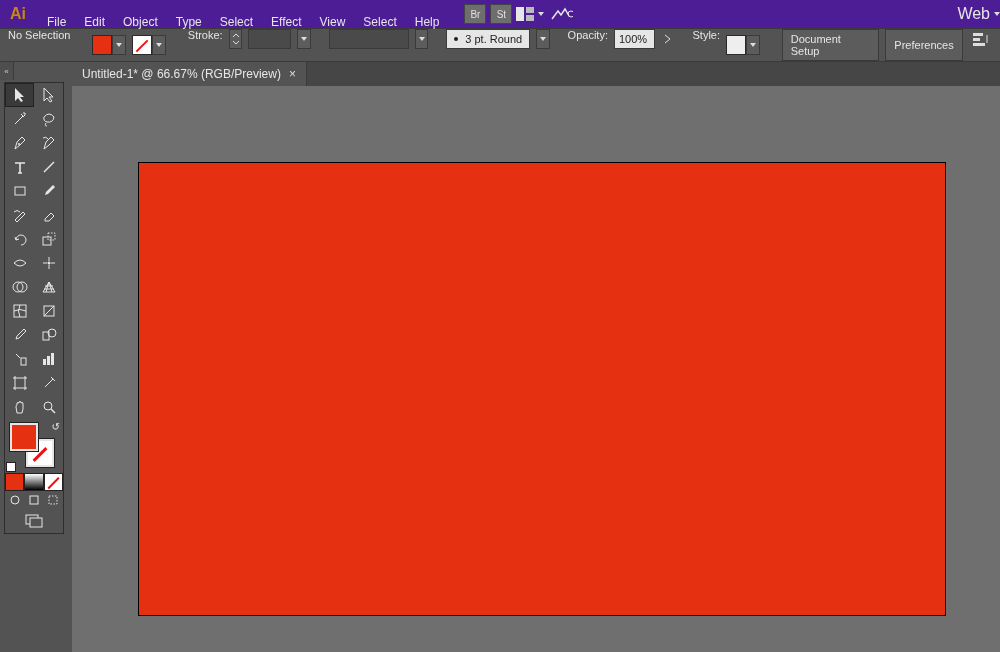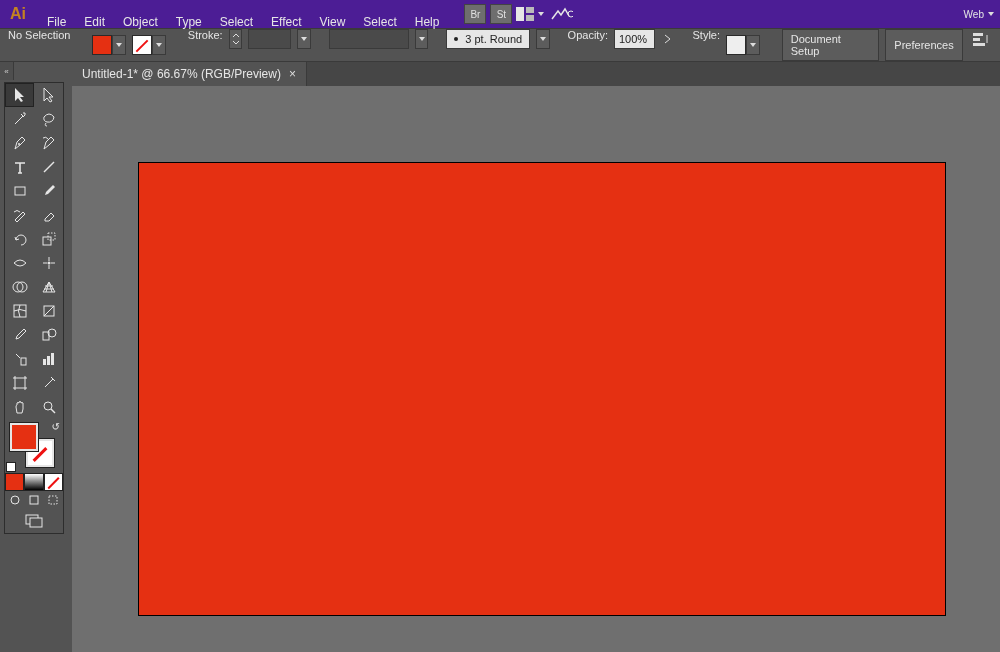--- a/index.html
+++ b/index.html
@@ -5,21 +5,21 @@
   * { box-sizing: border-box; margin: 0; padding: 0; font-family: "Segoe UI", Tahoma, sans-serif; }
   body { width: 1000px; height: 652px; overflow: hidden; background: #535353; position: relative; }
   
   .menubar { height: 28px; background: #4c1d95; display: flex; align-items: center; padding-left: 8px; color: #e6e6e6; font-size: 12px; }
   .menubar .logo { width: 20px; height: 20px; font-weight: bold; font-size: 16px; color: #c58321; margin-right: 10px; display: flex; align-items: center; justify-content: center; }
   .menubar .menu-item { padding: 0 9px; height: 28px; display: flex; align-items: center; cursor: default; margin-top: 16px; }
   .menubar .spacer { flex: 1; }
   .menubar .square-btn { width: 22px; height: 20px; background: #6e6e6e; margin: 0 2px; display: flex; align-items: center; justify-content: center; font-size: 10px; color: #e0e0e0; border:1px solid #444;}
   .menubar .arrange-btn { width:28px; height:20px; margin:0 2px; display:flex; align-items:center; justify-content:center; }
   .menubar .arrange-btn svg { display:block; }
-  .menubar .workspace { display:flex; align-items:center; gap:4px; font-size:10px; padding-right:6px;}
+  .menubar .workspace { display:flex; align-items:center; gap:4px; font-size:16px; }
   
   .optionsbar { height: 34px; background: #535353; border-top: 1px solid #3a3a3a; border-bottom: 1px solid #3a3a3a; display: flex; padding: 0 8px; gap: 6px; color: #e6e6e6; font-size: 11px; }
   .optionsbar .lbl { white-space: nowrap; }
   .swatch-dd { display:flex; align-items:center; }
   .swatch-dd .swatch { width:20px; height:20px; border:1px solid #2a2a2a; }
   .swatch-dd .dd { width:14px; height:20px; background:#5c5c5c; border:1px solid #3a3a3a; display:flex; align-items:center; justify-content:center; }
   .none-swatch { background:#fff; position:relative; }
   .none-swatch::after { content:""; position:absolute; left:1px; right:1px; top:50%; height:2px; background:#e11; transform:rotate(-45deg); }
   .field { height:20px; background:#e6e6e6; color:#222; border:1px solid #3a3a3a; display:flex; align-items:center; padding:0 4px; font-size:11px; }
   .field.dark { background:#4a4a4a; color:#ccc; }

